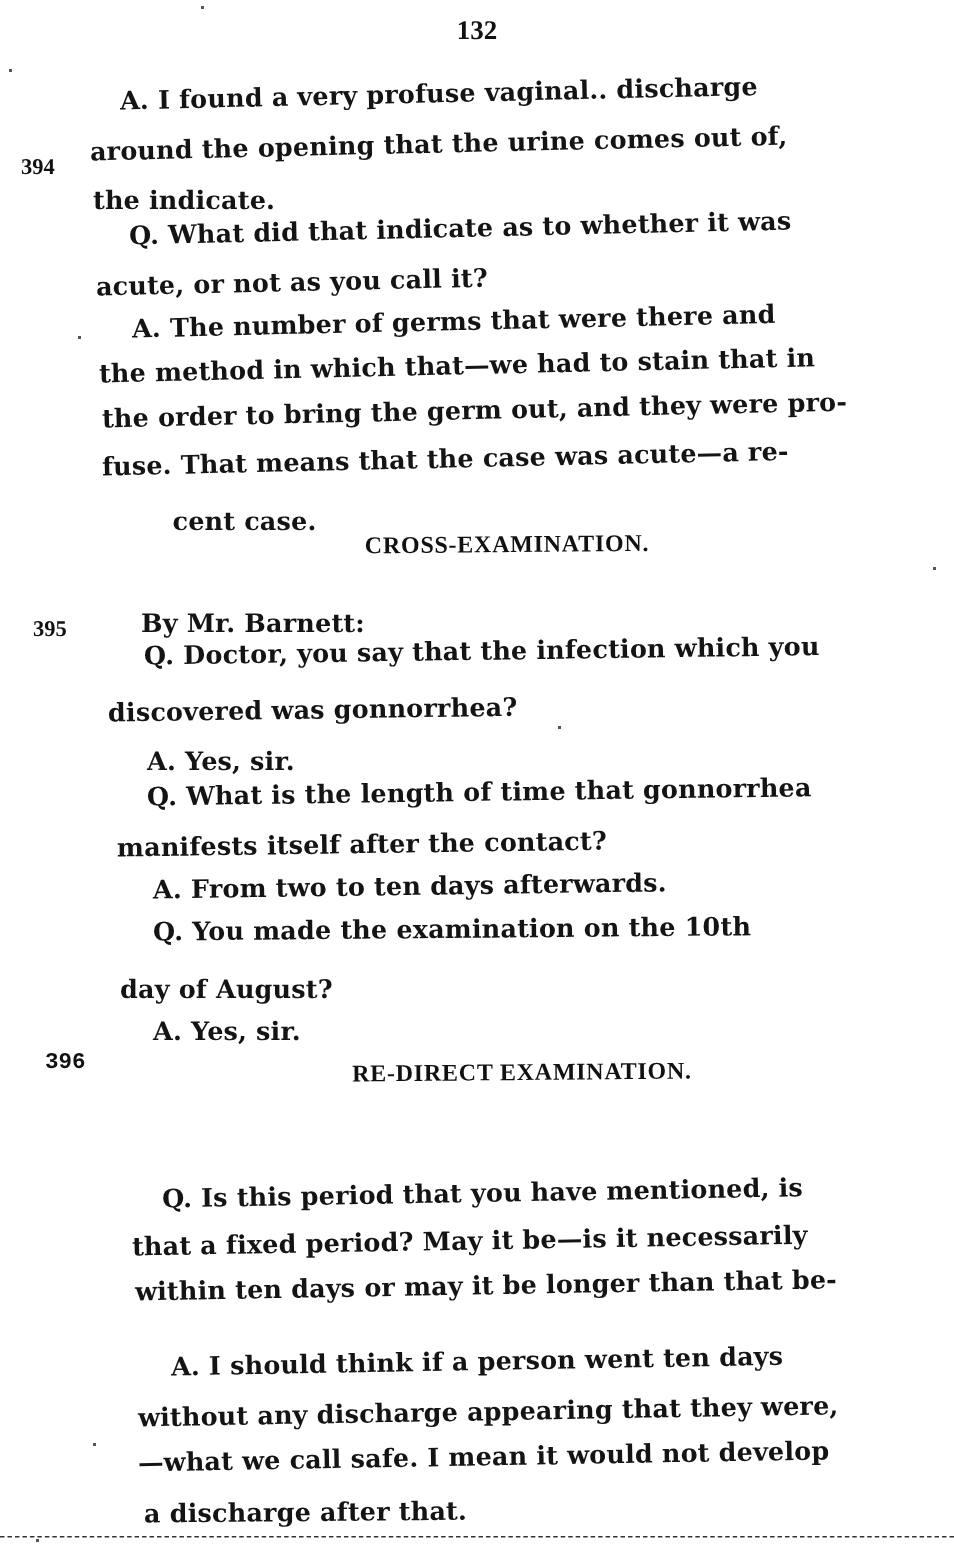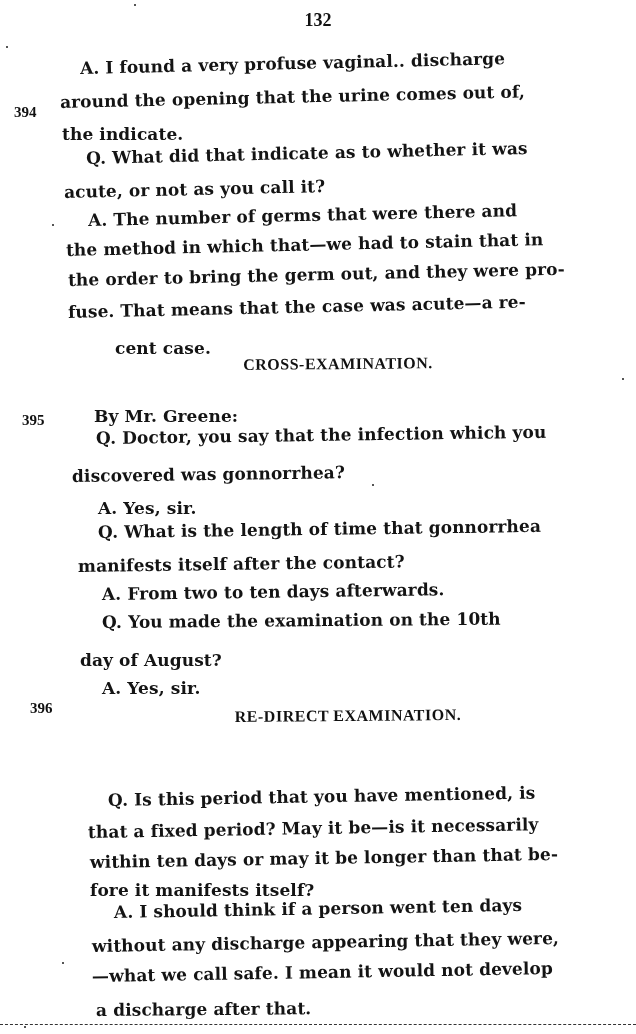--- a/index.html
+++ b/index.html
@@ -80,50 +80,49 @@
   </style>
 </head>
 <body>
 
 <div class="page">
 
   <div class="pagenum">132</div>
 
   <div class="margin-num" style="left:14px; top:104px;">394</div>
   <div class="margin-num" style="left:22px; top:392px;margin-top:20px;">395</div>
-  <div class="margin-num" style="left:30px; top:700px;">396</div>
+  <div class="margin-num" style="left:30px; top:700px;font-family:Liberation Mono, monospace;">396</div>
 
   <div class="line tilt-a" style="left:80px; top:58px;">A.  I found a very profuse vaginal.. discharge</div>
   <div class="line tilt-a" style="left:60px; top:92px;">around the opening that the urine comes out of,</div>
   <div class="line" style="left:62px; top:124px;">the indicate.</div>
   <div class="line tilt-a" style="left:86px; top:148px;">Q.  What did that indicate as to whether it was</div>
   <div class="line tilt-a" style="left:64px; top:182px;">acute, or not as you call it?</div>
   <div class="line tilt-a" style="left:88px; top:210px;">A.  The number of germs that were there and</div>
   <div class="line tilt-a" style="left:66px; top:240px;">the method in which that—we had to stain that in</div>
   <div class="line tilt-a" style="left:68px; top:270px;">the order to bring the germ out, and they were pro-</div>
   <div class="line tilt-a" style="left:68px; top:302px;">fuse.  That means that the case was acute—a re-</div>
   <div class="line" style="left:70px; top:338px;margin-left:45px;">cent case.</div>
 
   <div class="heading tilt-d" style="top:358px; padding-left:20px;">CROSS-EXAMINATION.</div>
-  <div class="line" style="left:94px; top:406px;">By Mr. Greene:</div>
+  <div class="line" style="left:94px; top:406px;">By Mr. Barnett:</div>
   <div class="line tilt-c" style="left:96px; top:428px;">Q.  Doctor, you say that the infection which you</div>
   <div class="line tilt-c" style="left:72px; top:466px;">discovered was gonnorrhea?</div>
   <div class="line" style="left:98px; top:498px;">A.  Yes, sir.</div>
   <div class="line tilt-c" style="left:98px; top:522px;">Q.  What is the length of time that gonnorrhea</div>
   <div class="line tilt-c" style="left:78px; top:556px;">manifests itself after the contact?</div>
   <div class="line tilt-c" style="left:102px; top:584px;">A.  From two to ten days afterwards.</div>
   <div class="line tilt-d" style="left:102px; top:612px;">Q.  You made the examination on the 10th</div>
   <div class="line" style="left:80px; top:650px;">day of August?</div>
   <div class="line" style="left:102px; top:678px;">A.  Yes, sir.</div>
 
   <div class="heading tilt-d" style="top:710px; padding-left:30px;">RE-DIRECT EXAMINATION.</div>
   <div class="line tilt-b" style="left:108px; top:790px;">Q.  Is this period that you have mentioned, is</div>
   <div class="line tilt-b" style="left:88px; top:822px;">that a fixed period?  May it be—is it necessarily</div>
   <div class="line tilt-b" style="left:90px; top:852px;">within ten days or may it be longer than that be-</div>
-  <div class="line" style="left:90px; top:880px;">fore it manifests itself?</div>
   <div class="line tilt-b" style="left:114px; top:902px;">A.  I should think if a person went ten days</div>
   <div class="line tilt-b" style="left:92px; top:936px;">without any discharge appearing that they were,</div>
   <div class="line tilt-b" style="left:92px; top:966px;">—what we call safe.  I mean it would not develop</div>
   <div class="line tilt-d" style="left:96px; top:1000px;">a discharge after that.</div>
 
   <div class="rule"></div>
 
   <div class="speck" style="left:6px; top:46px;"></div>
   <div class="speck" style="left:134px; top:4px;"></div>
   <div class="speck" style="left:52px; top:224px;"></div>

